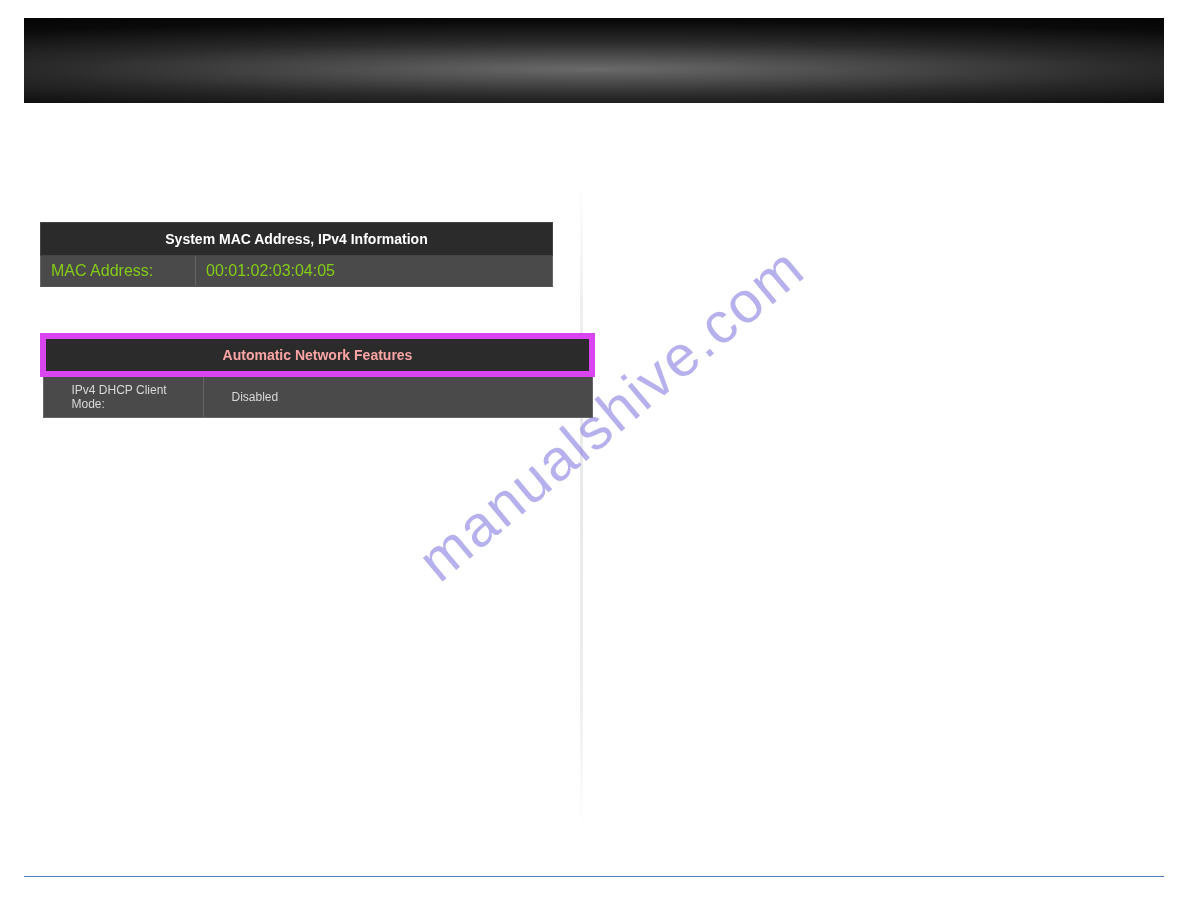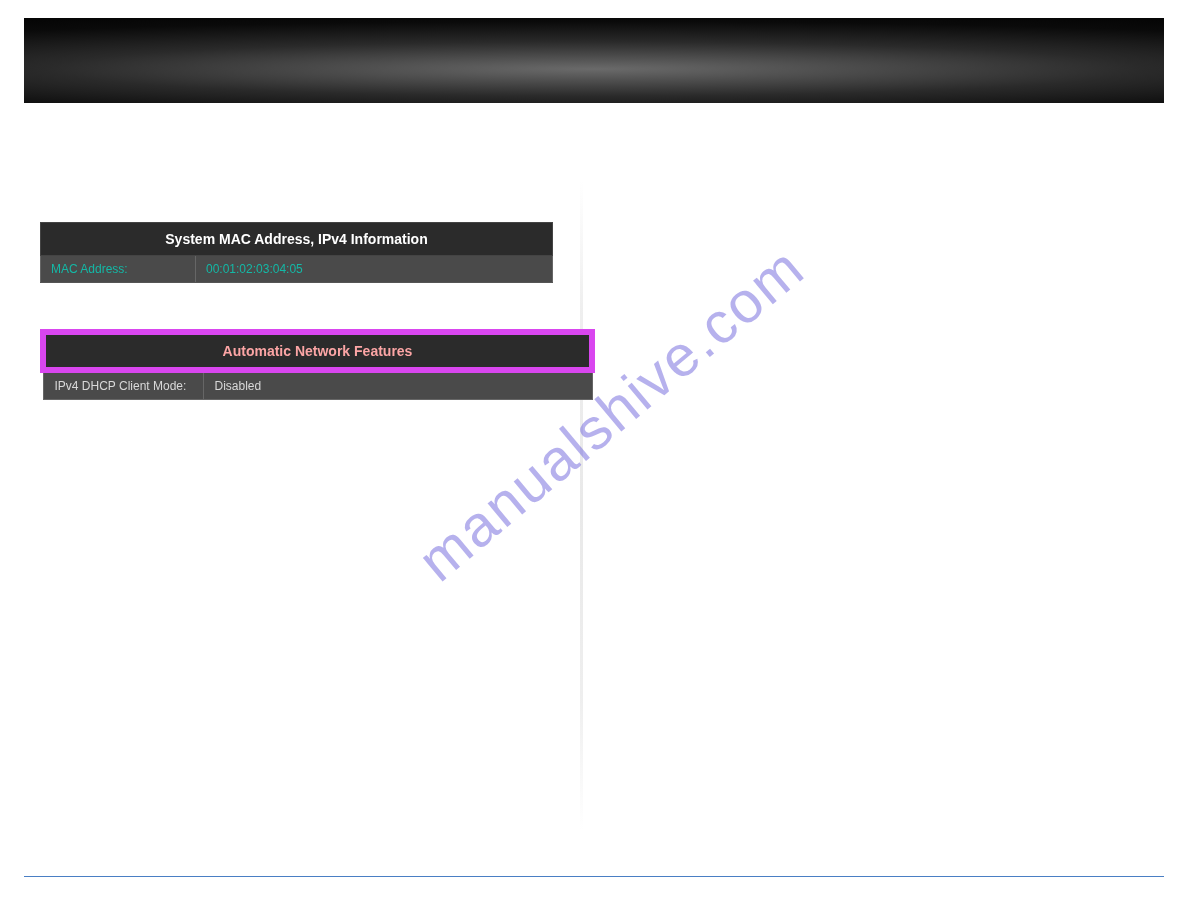--- a/index.html
+++ b/index.html
@@ -52,22 +52,22 @@
     .info-table .table-header {
       background: #2b2b2b;
       color: #ffffff;
       font-weight: bold;
       font-size: 14px;
       padding: 8px 10px;
       border: 1px solid #444;
     }
     .info-table td {
       background: #4a4a4a;
-      color: #14b8a6;
-      font-size: 12px;
+      color: #84cc16;
+      font-size: 16px;
       padding: 6px 10px;
       border: 1px solid #666;
       border-top: 1px solid #555;
       border-bottom: 1px solid #555;
     }
     .info-table td.label-cell {
       width: 155px;
     }
     .features-table {
       width: 555px;
@@ -79,21 +79,21 @@
       color: #fca5a5;
       font-weight: bold;
       font-size: 14px;
       padding: 8px 6px;
       border: 6px solid #d946ef;
     }
     .features-table td {
       background: #4a4a4a;
       color: #d8d8d8;
       font-size: 12px;
-      padding: 6px 11px;
+      padding: 6px 28px;
       border: 1px solid #666;
     }
     .features-table td.label-cell {
       width: 160px;
     }
     .watermark {
       position: absolute;
       top: 380px;
       left: 370px;
       font-size: 58px;

